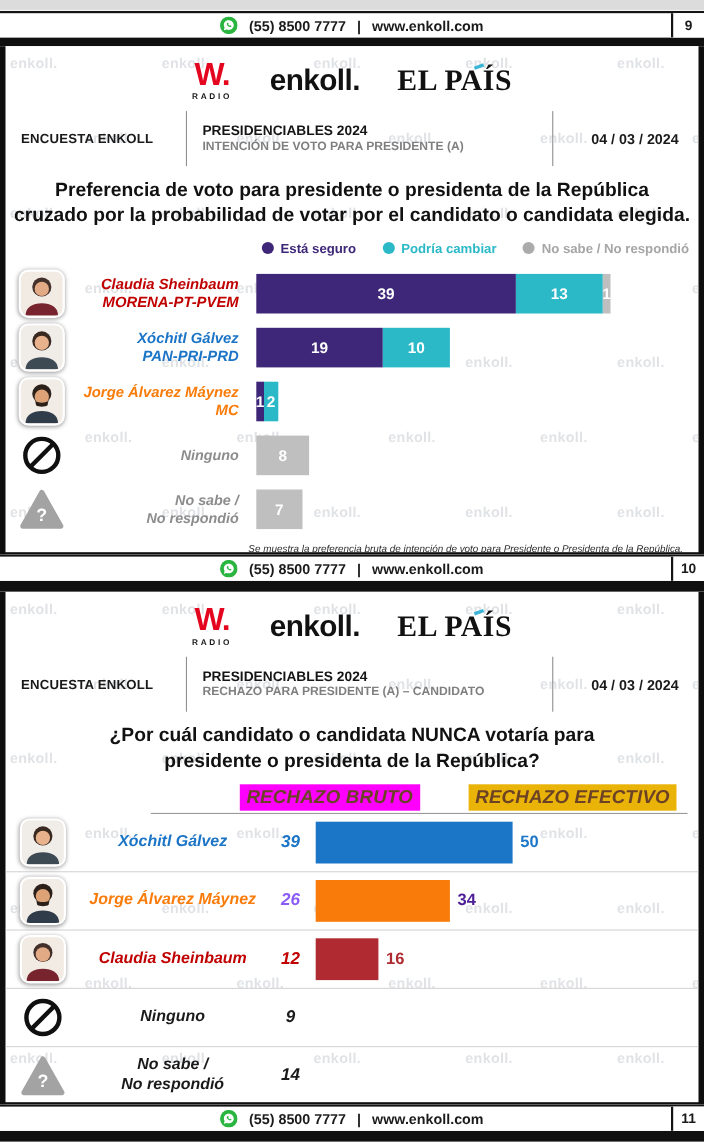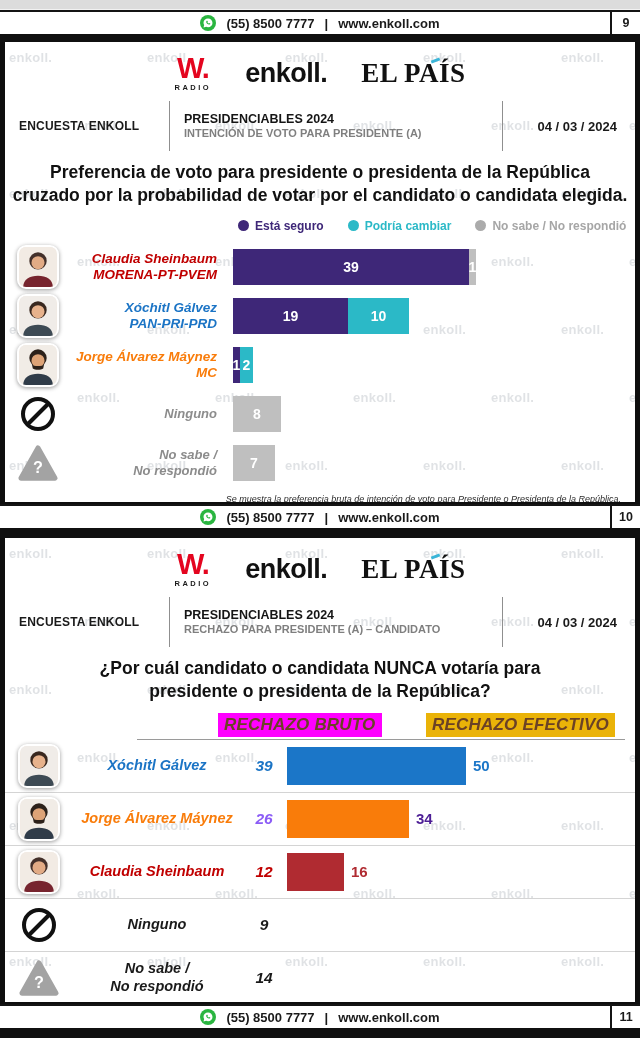--- a/index.html
+++ b/index.html
@@ -196,20 +196,23 @@
             </div>
           </div>
           <div class="p1-label" style="color: rgb(192, 0, 0);">
             <div>Claudia Sheinbaum</div>
             <div>MORENA-PT-PVEM</div>
           </div>
           <div class="p1-bars">
             <div class="seg" style="width: 236px; background: rgb(62, 39, 120);">
                 <span class="seg-in">39</span>
               </div>
+            <div class="seg" style="width: 79px; background: rgb(43, 185, 199);">
+                <span class="seg-in">13</span>
+              </div>
             <div class="seg" style="width: 7px; background: rgb(191, 191, 191);">
                 <span class="seg-in">1</span>
               </div>
           </div>
         </div>
 
         <div class="p1row">
           <div class="p1-avcol">
             <div class="avatar">
               <svg viewBox="0 0 42 46">

